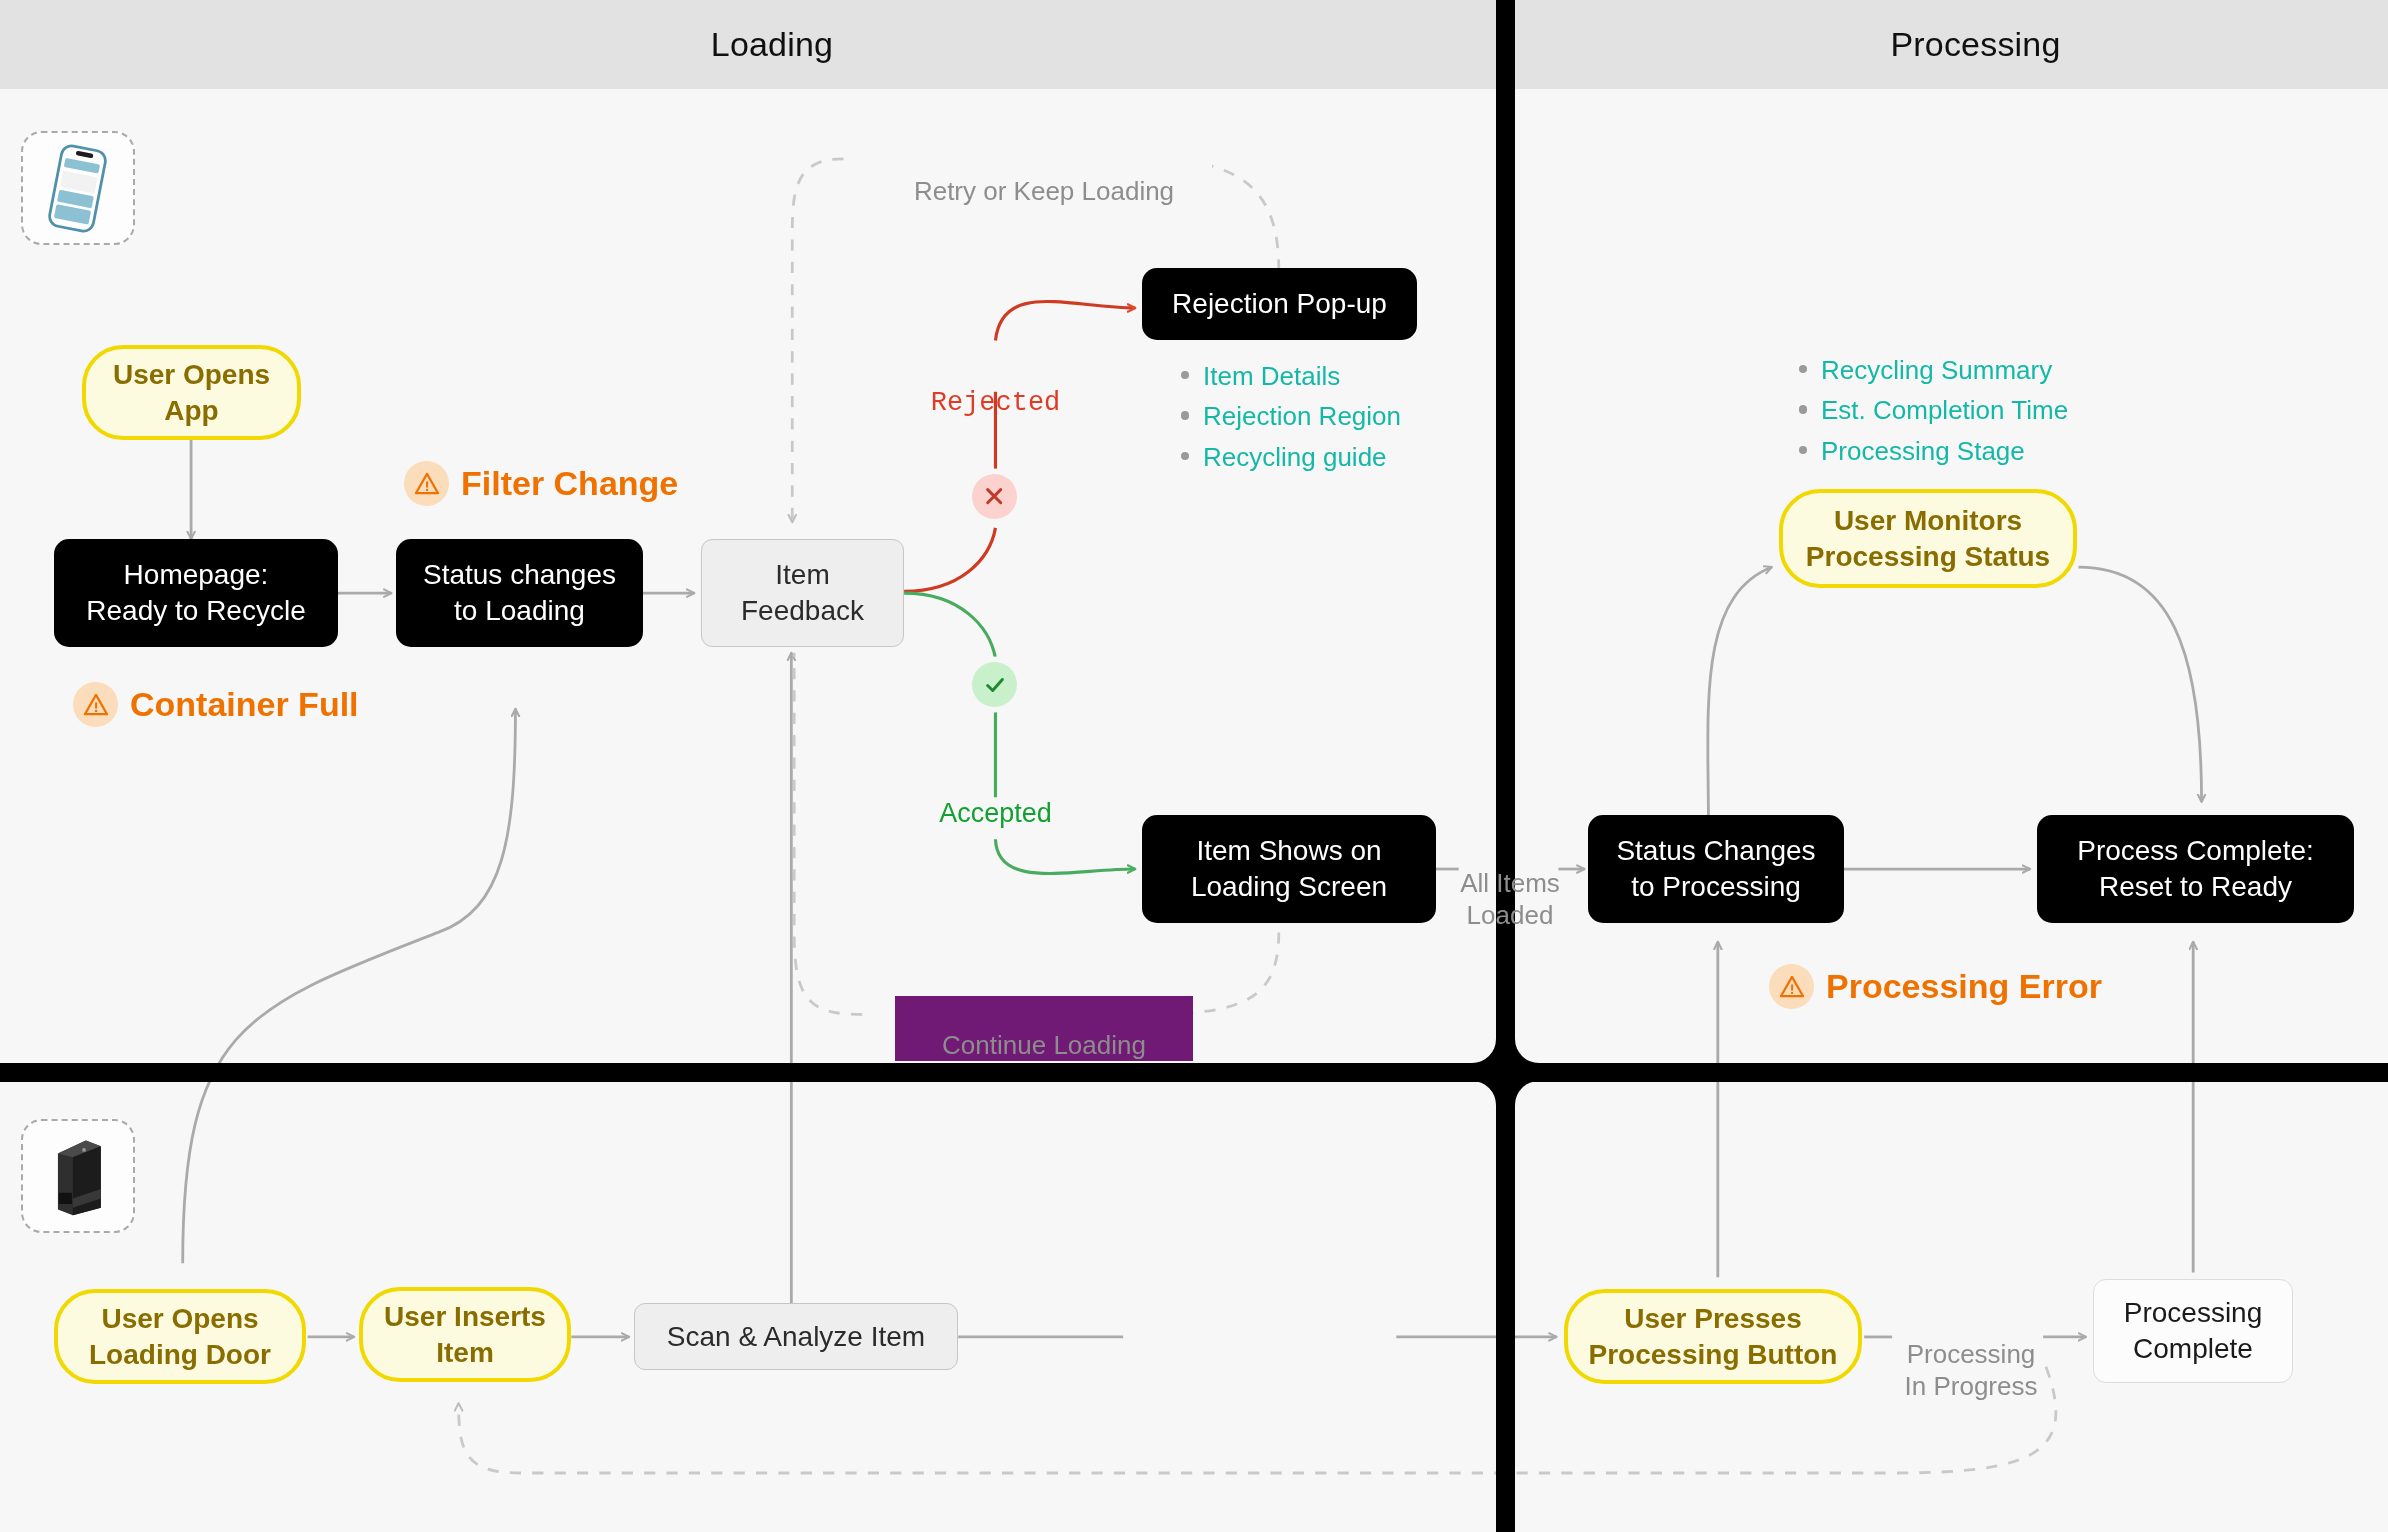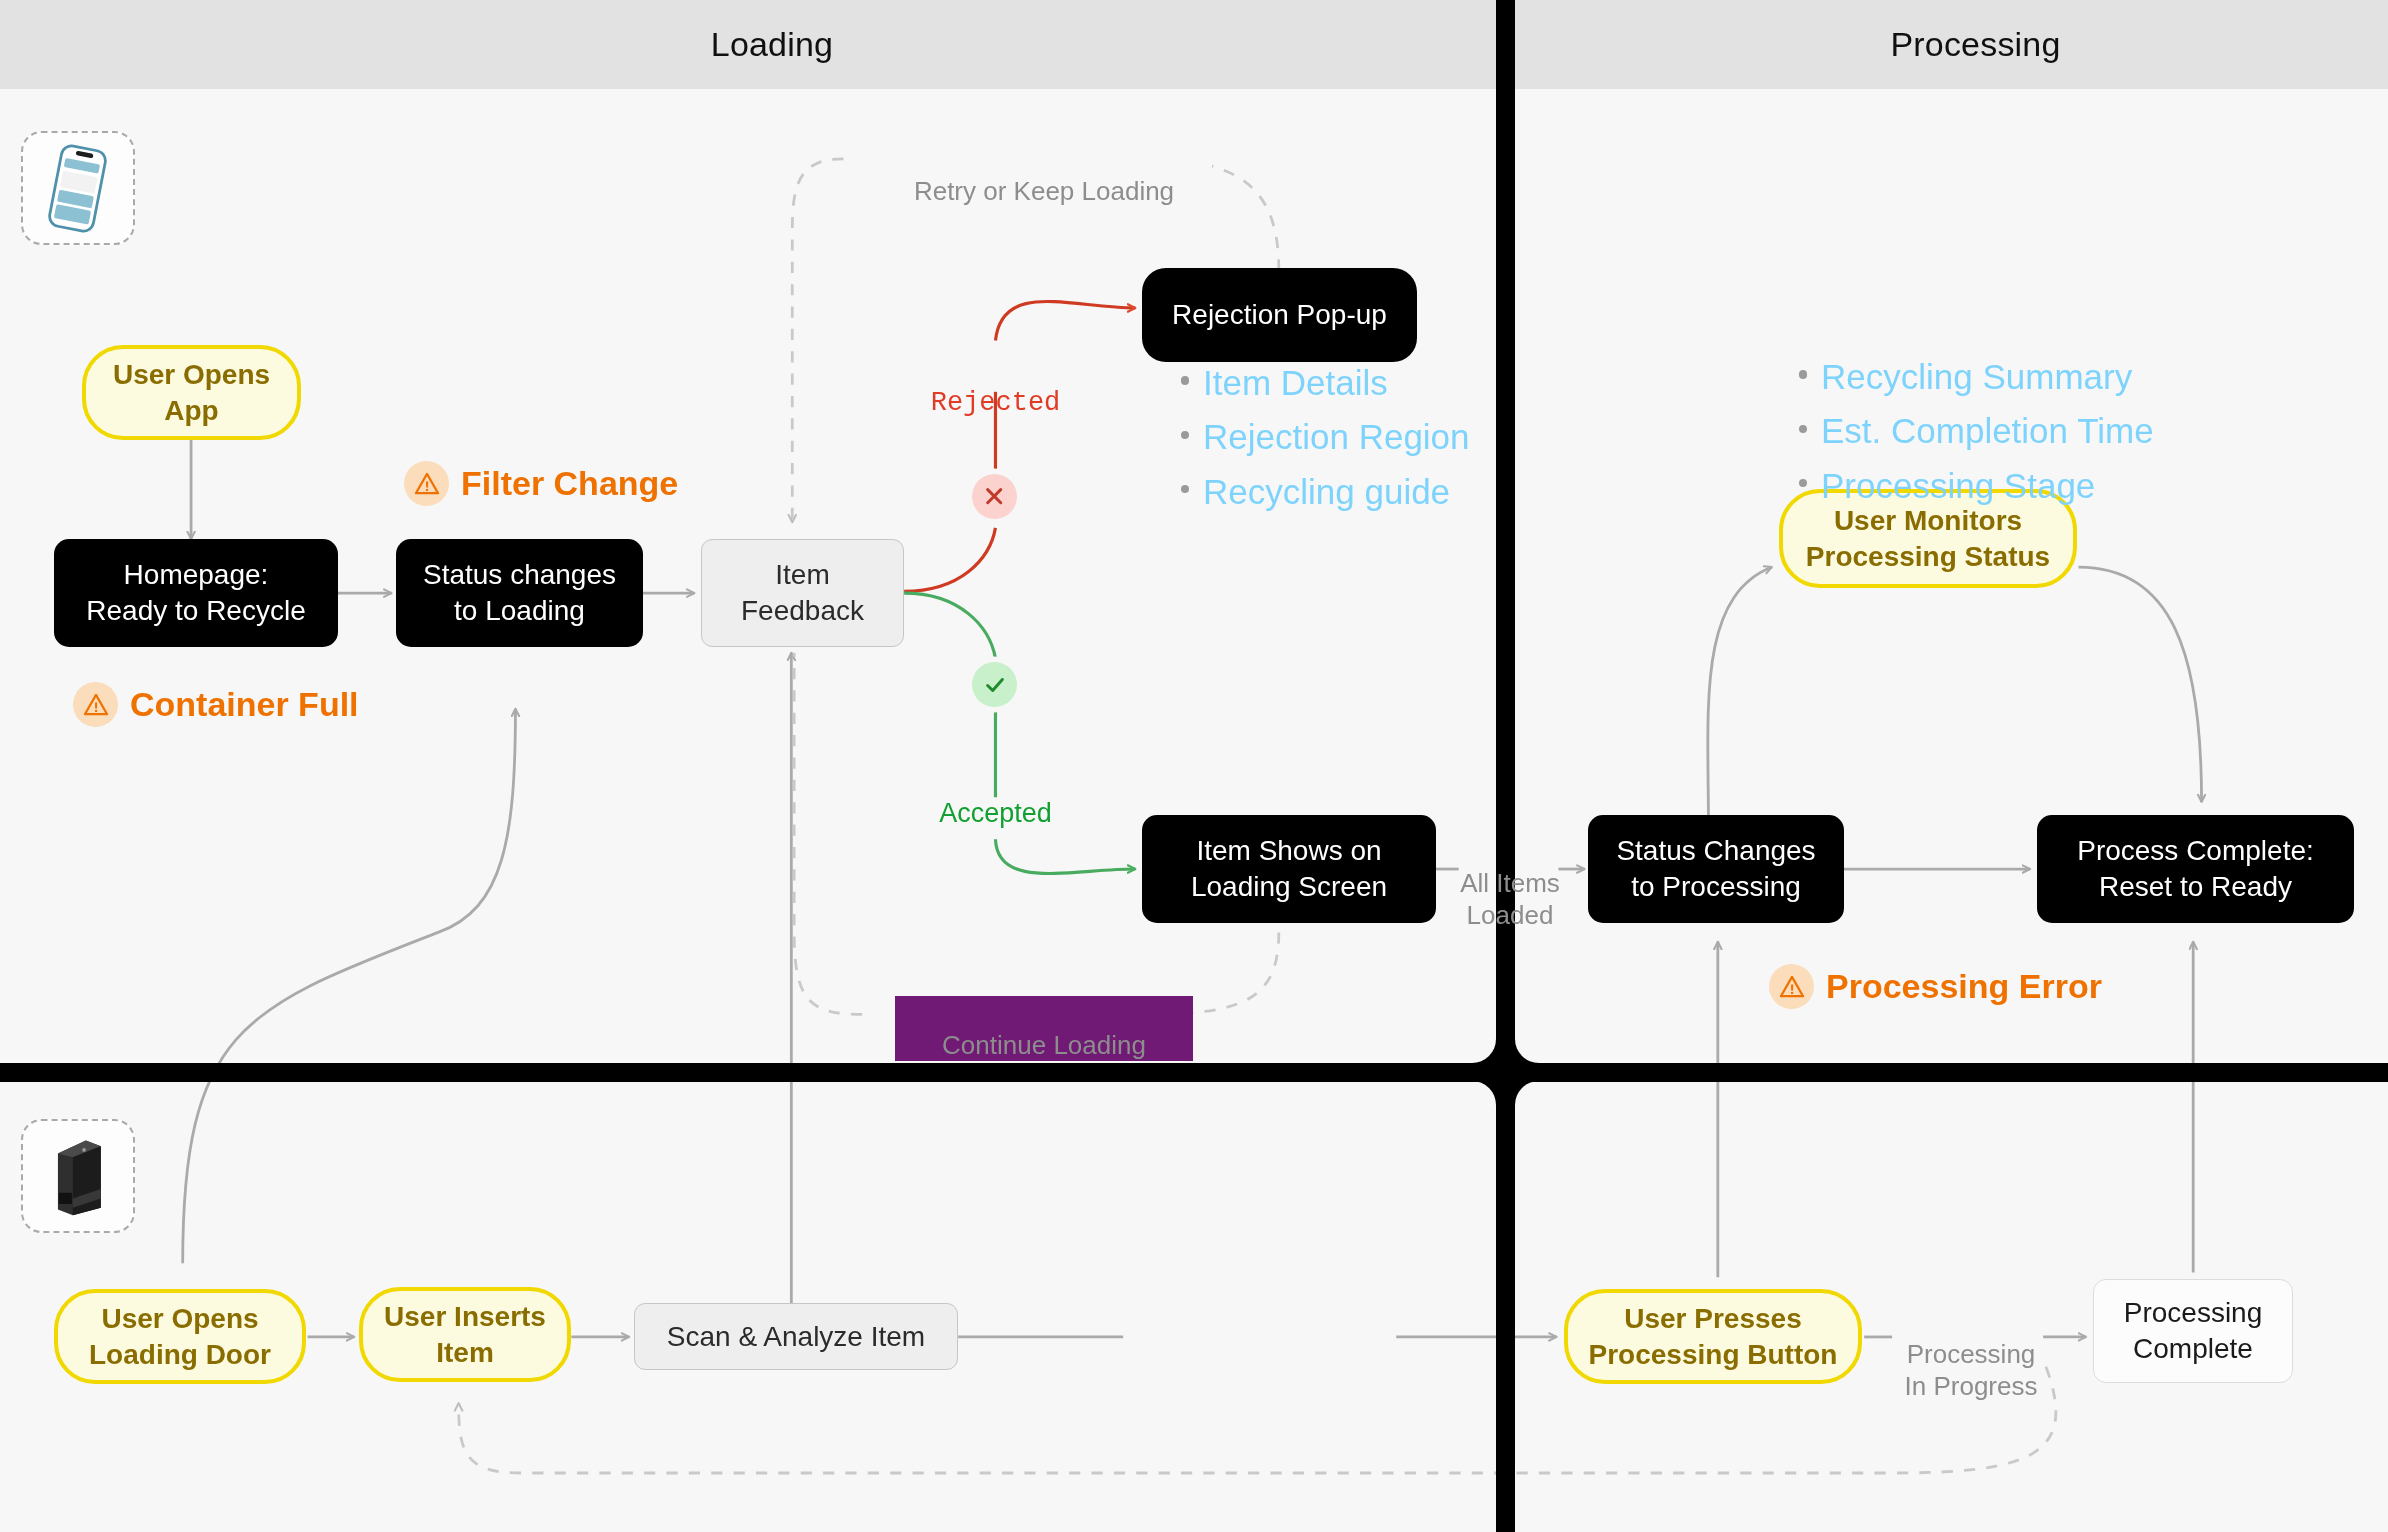--- a/index.html
+++ b/index.html
@@ -86,21 +86,21 @@
     position:absolute;width:45px;height:45px;border-radius:50%;
     display:flex;align-items:center;justify-content:center;
     box-shadow:0 0 0 5.6px #f7f7f7;
   }
   .puck-red{background:#fbd2ce;}
   .puck-green{background:#c8f0ca;}
 
   
   .bullets{position:absolute;}
   .bullets li{
-    font-size:35px;color:#7dd3fc;line-height:1.55;list-style:none;
+    font-size:26px;color:#14b8a6;line-height:1.55;list-style:none;
     position:relative;padding-left:24px;white-space:nowrap;
   }
   .bullets li:before{
     content:"";position:absolute;left:1.9px;top:.58em;
     width:8.4px;height:8.4px;border-radius:50%;background:#9a9a9a;
   }
   .bullets ul{margin:0;padding:0;}
 
   
   .actor{
@@ -248,21 +248,21 @@
   <div class="node n-black" style="left:396px;top:539px;width:247px;height:108px;">
     <span style="white-space:pre-line">Status changes
 to Loading</span>
   </div>
 
   <div class="node n-grey" style="left:701px;top:539px;width:203px;height:108px;">
     <span style="white-space:pre-line">Item
 Feedback</span>
   </div>
 
-  <div class="node n-black" style="left:1142px;top:268px;width:275px;height:94px;border-radius:24px;">
+  <div class="node n-black" style="left:1142px;top:268px;width:275px;height:72px;">
     <span style="white-space:pre-line">Rejection Pop-up</span>
   </div>
 
   <div class="node n-black" style="left:1142px;top:815px;width:294px;height:108px;">
     <span style="white-space:pre-line">Item Shows on
 Loading Screen</span>
   </div>
 
   <div class="node n-yellow" style="left:1779px;top:489px;width:298px;height:99px;">
     <span style="white-space:pre-line">User Monitors

